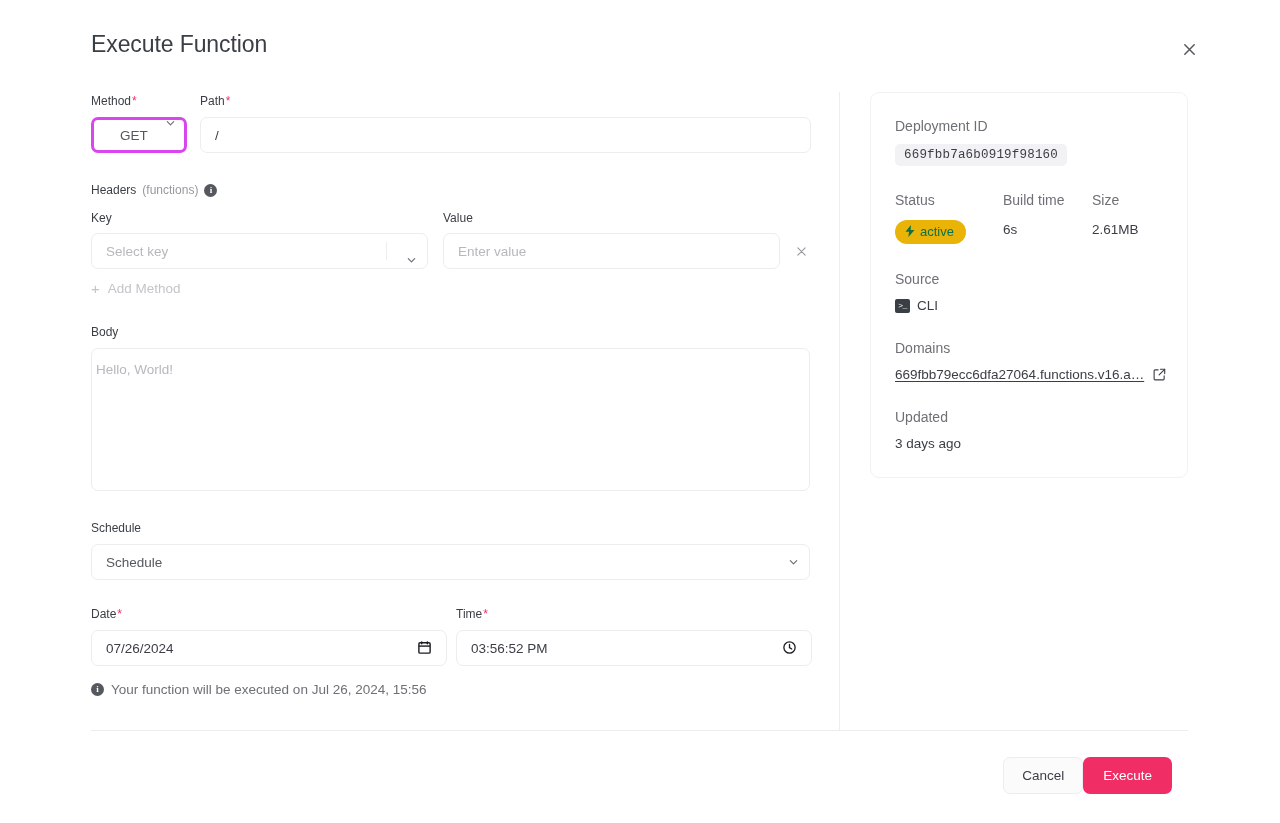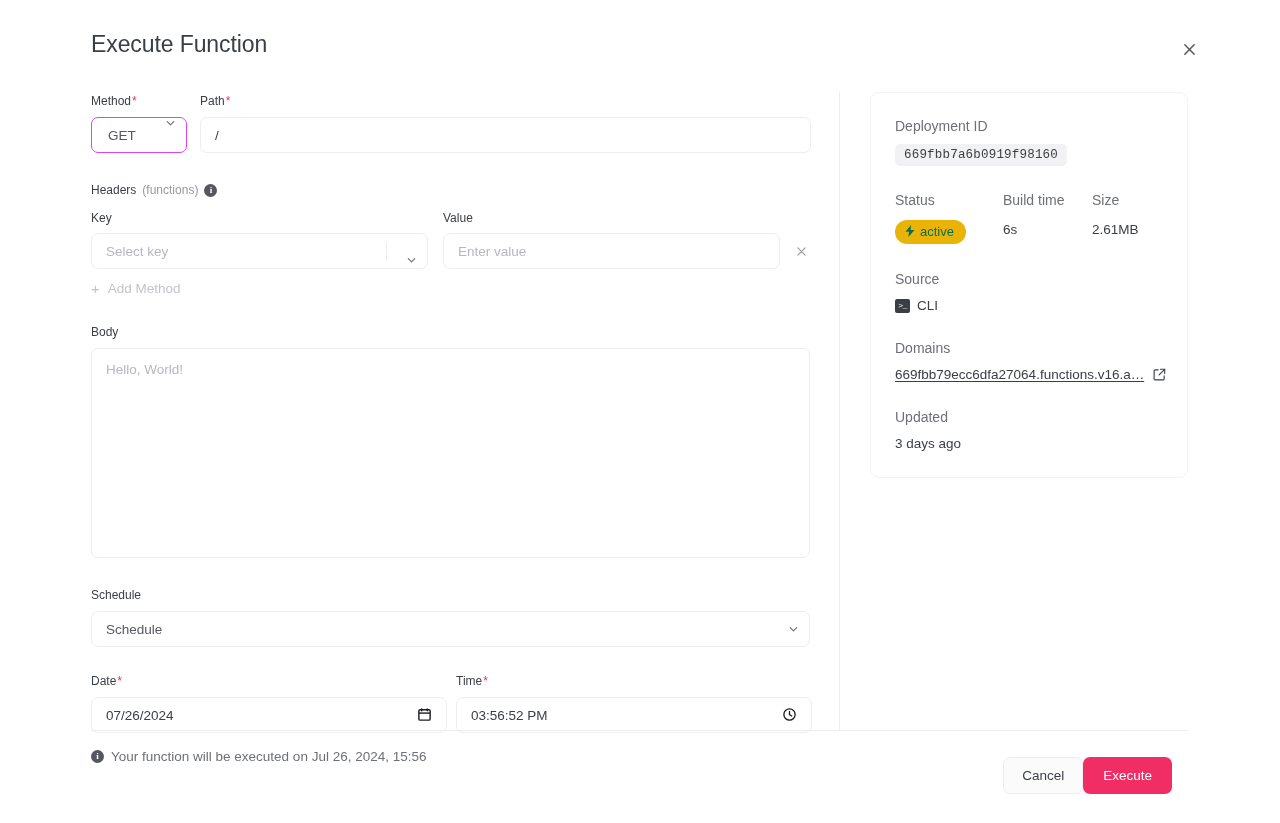--- a/index.html
+++ b/index.html
@@ -108,24 +108,24 @@
     line-height: 34px;
   }
   .input::placeholder, .textarea::placeholder { color: #b6b8bd; }
 
   .method-wrap { width: 96px; position: relative; }
   .method-select {
     width: 96px;
     height: 36px;
     appearance: none;
     -webkit-appearance: none;
-    border: 1px solid #d946ef;
+    border: 3px solid #d946ef;
     border-radius: 7px;
     background: #fff;
-    padding: 0 16px;
+    padding: 0 26px;
     font-size: 13.5px;
     color: #56585f;
     font-family: "Liberation Sans", sans-serif;
     cursor: pointer;
   }
   .chev {
     position: absolute;
     right: 11px;
     top: 50%;
     transform: translateY(-50%);
@@ -205,22 +205,22 @@
     color: #c3c5ca;
     font-size: 13.5px;
     cursor: pointer;
     width: fit-content;
   }
   .plus-ico { font-size: 15px; line-height: 1; color: #c3c5ca; }
 
   .body-block { margin-top: 27px; }
   .textarea {
     width: 719px;
-    height: 210px;
-    padding: 11px 14px;
+    height: 143px;
+    padding: 11px 4px;
     line-height: 20px;
     resize: none;
     display: block;
   }
 
   .schedule-block { margin-top: 28px; }
   .schedule-wrap { position: relative; width: 719px; }
   .schedule-select {
     width: 719px;
     height: 36px;

